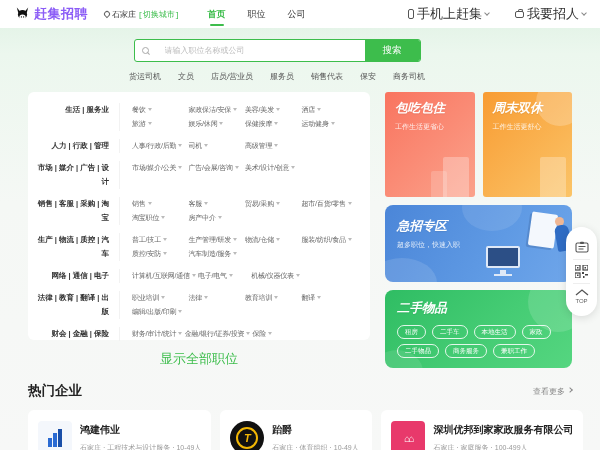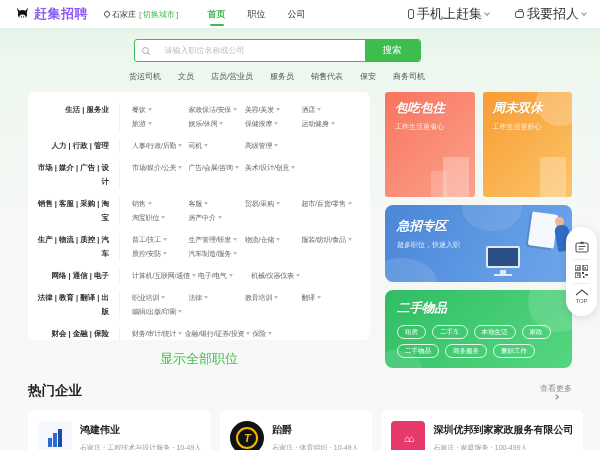--- a/index.html
+++ b/index.html
@@ -70,21 +70,21 @@
   .person-body { position:absolute; right:2px; top:20px; width:14px; height:26px; background:#2f6cc4; border-radius:6px 6px 2px 2px; transform:rotate(-10deg); }
   .promo-green { height:78px; border-radius:8px; background:linear-gradient(135deg,#2fbd63 0%,#45cc74 55%,#55d680 100%); color:#fff; padding:10px 0 0 12px; position:relative; overflow:hidden; cursor:pointer; }
   .green-blob { position:absolute; right:-16px; top:-18px; width:60px; height:60px; border-radius:50%; background:rgba(255,255,255,0.14); }
   .green-blob2 { position:absolute; left:-14px; bottom:-26px; width:52px; height:44px; border-radius:50%; background:rgba(255,255,255,0.10); }
   .svc-tags { display:flex; flex-wrap:wrap; gap:5px 6px; margin-top:8px; padding-right:10px; position:relative; z-index:2; }
   .svc-tag { border:1px solid rgba(255,255,255,0.85); border-radius:8px; font-size:6.5px; padding:1.5px 7px; cursor:pointer; white-space:nowrap; }
   
   .hot-section { padding:0 28px; margin-top:14px; }
   .hot-head { display:flex; align-items:center; justify-content:space-between; }
   .hot-title { font-size:13.5px; font-weight:bold; color:#222; }
-  .hot-more { font-size:8px; color:#888; cursor:pointer; display:flex; align-items:center; gap:3px;flex-direction:column; }
+  .hot-more { font-size:8px; color:#888; cursor:pointer; display:flex; align-items:center; gap:3px; }
   .company-row { display:flex; gap:9px; margin-top:10px; }
   .company-card { flex:1; background:#fff; border-radius:6px; padding:11px 10px; height:96px; cursor:pointer; }
   .comp-top { display:flex; gap:8px; }
   .comp-logo { width:34px; height:34px; border-radius:4px; flex:none; display:flex; align-items:center; justify-content:center; overflow:hidden; }
   .logo-blue { background:#f4f7fc; }
   .logo-blue .bld { display:flex; align-items:flex-end; gap:1px; }
   .logo-blue .bld i { display:block; background:#2b6bd3; width:4px; height:14px; }
   .logo-blue .bld i:nth-child(1){height:9px;} .logo-blue .bld i:nth-child(3){height:18px; background:#1a4fa8;}
   .logo-black { background:#111; border-radius:50%; position:relative; }
   .logo-black .tkd { width:22px; height:22px; border:2px solid #f2b705; border-radius:50%; color:#f2b705; font-weight:bold; font-style:italic; font-size:11px; display:flex; align-items:center; justify-content:center; }

